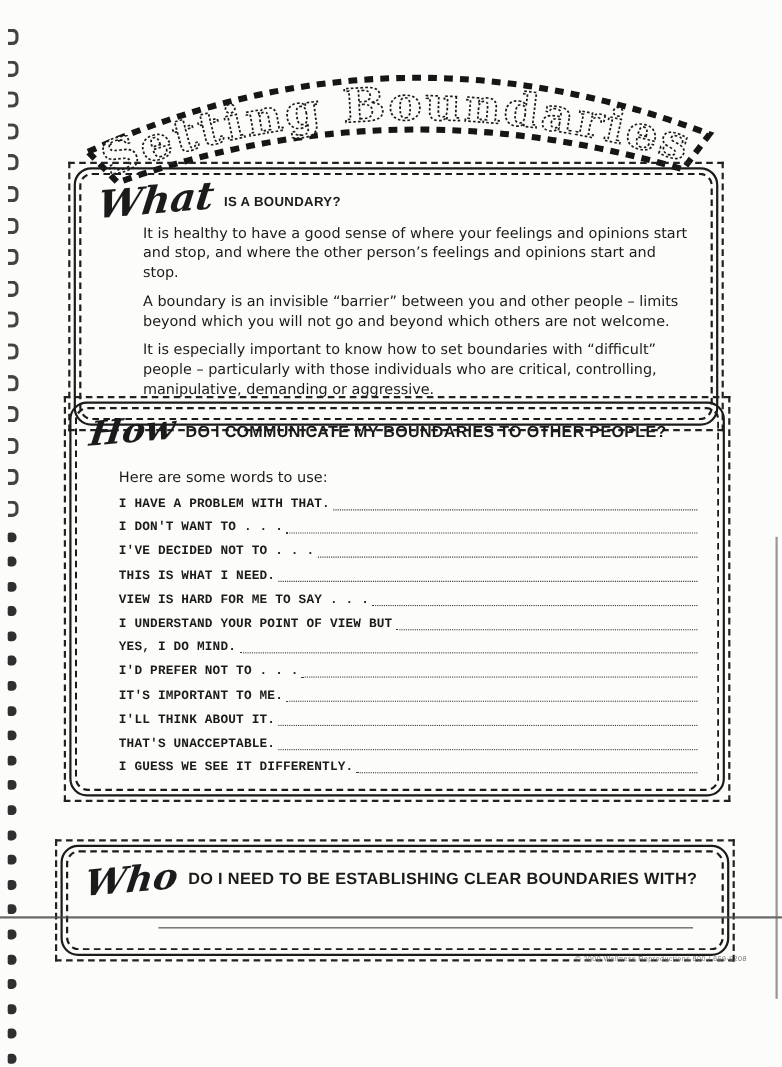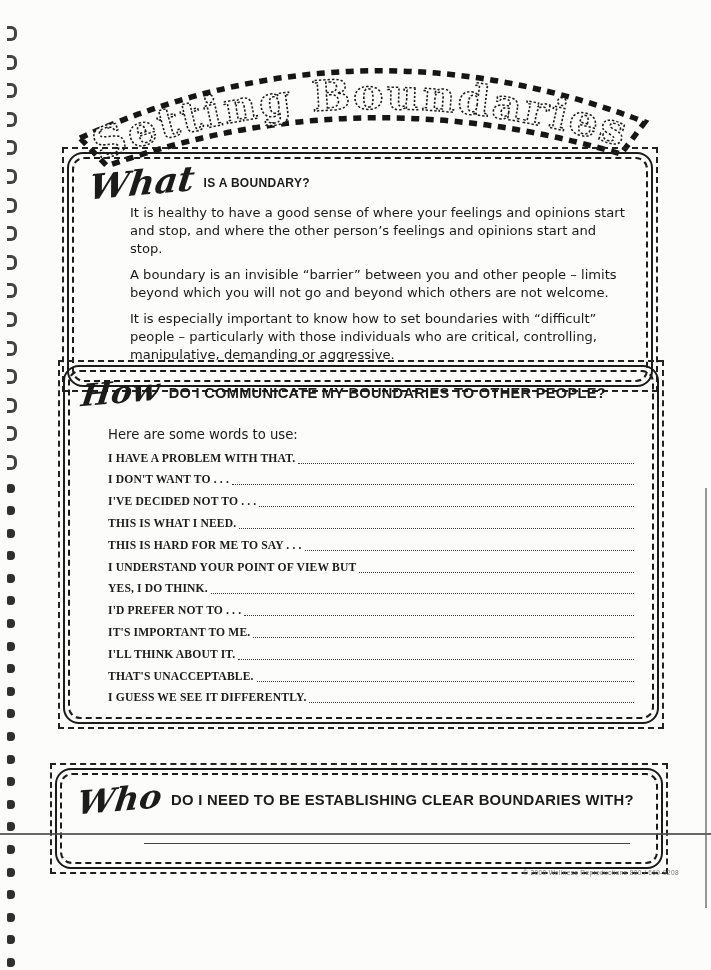--- a/index.html
+++ b/index.html
@@ -34,21 +34,21 @@
   .what-paras{margin:5px 0 4px 36px;}
   .what-paras p{margin:0 0 8px 0;font-size:13.1px;line-height:1.38;}
   
   .how-inner{padding:7px 16px 9px 16px;}
   .how-script{font-size:31px;}
   .how-head{font-size:14.6px;}
   .how-intro{margin:20px 0 5px 22px;font-size:13.2px;}
   .phrase-list{margin-left:22px;margin-right:2px;}
   .phrase-row{display:flex;align-items:flex-end;height:21.8px;}
   .phrase-label{
-    font-family:Liberation Serif, serif;font-weight:bold;font-size:11.6px;
+    font-family:Liberation Mono, monospace;font-weight:bold;font-size:11.6px;
     letter-spacing:.15px;white-space:nowrap;line-height:20px;padding-right:3px;
   }
   .leader{flex:1;border-bottom:1.6px dotted #3a3a3a;margin-bottom:5px;}
   
   .who-inner{padding:10px 18px 12px 20px;}
   .who-script{font-size:33px;}
   .who-head{font-size:14.8px;}
   .write-line{margin:16px 8px 6px 62px;border-bottom:1.6px solid #444;height:12px;}
   
   .artifact-hline{position:absolute;left:0;top:833px;width:711px;height:1.6px;background:#4c4c4c;opacity:.85;}
@@ -147,29 +147,29 @@
           </div>
           <div class="phrase-row">
             <span class="phrase-label">I'VE DECIDED NOT TO . . .</span>
             <span class="leader"></span>
           </div>
           <div class="phrase-row">
             <span class="phrase-label">THIS IS WHAT I NEED.</span>
             <span class="leader"></span>
           </div>
           <div class="phrase-row">
-            <span class="phrase-label">THIS IS HARD FOR ME TO SAY . . .</span>
+            <span class="phrase-label">VIEW IS HARD FOR ME TO SAY . . .</span>
             <span class="leader"></span>
           </div>
           <div class="phrase-row">
             <span class="phrase-label">I UNDERSTAND YOUR POINT OF VIEW BUT</span>
             <span class="leader"></span>
           </div>
           <div class="phrase-row">
-            <span class="phrase-label">YES, I DO THINK.</span>
+            <span class="phrase-label">YES, I DO MIND.</span>
             <span class="leader"></span>
           </div>
           <div class="phrase-row">
             <span class="phrase-label">I'D PREFER NOT TO . . .</span>
             <span class="leader"></span>
           </div>
           <div class="phrase-row">
             <span class="phrase-label">IT'S IMPORTANT TO ME.</span>
             <span class="leader"></span>
           </div>

